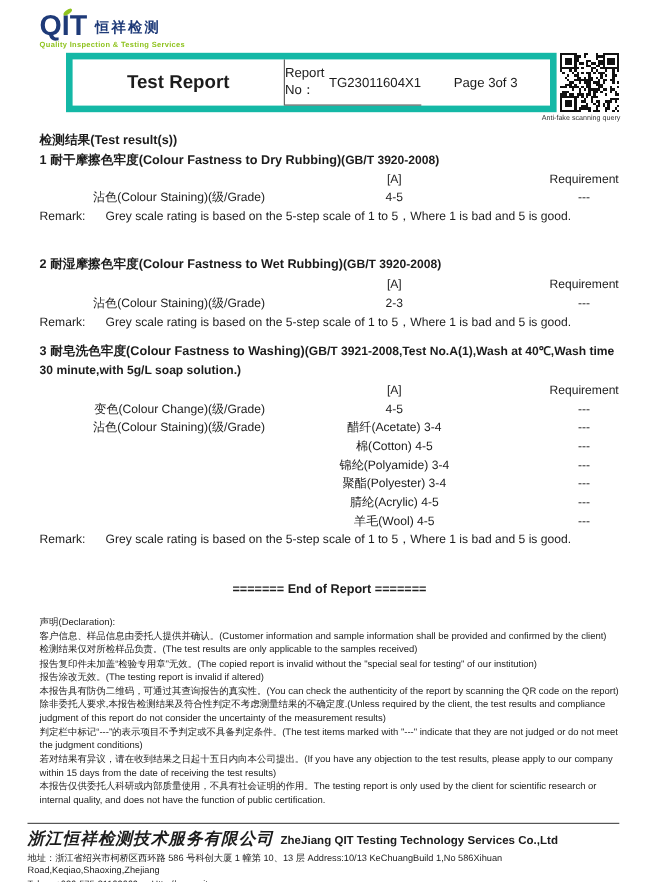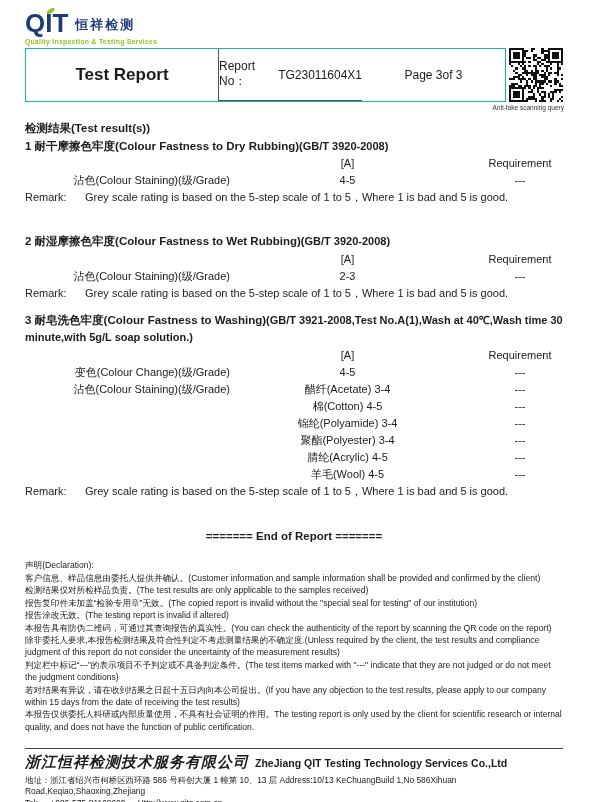--- a/index.html
+++ b/index.html
@@ -3,32 +3,32 @@
 <meta charset="utf-8">
 <style>
   * { margin:0; padding:0; box-sizing:border-box; }
   html,body { background:#ffffff; }
   .page {
     position:relative;
     width:588px; height:802px;
     background:#ffffff;
     color:#1c1c1c;
     font-family:"Liberation Sans", sans-serif;
-    padding:8px 25px 0 25px;
+    padding:8px 25px 0 36px;
     overflow:hidden;
   }
   
   .logo-row { display:flex; align-items:flex-end; height:28px; }
   .logo-en { position:relative; font-size:26px; font-weight:bold; color:#1e3a78; letter-spacing:0px; line-height:26px; }
   .leaf { position:absolute; left:21px; top:-1px; width:9px; height:4px; background:#8fc31f; border-radius:70% 30% 60% 40%; transform:rotate(-28deg); }
   .logo-cn { font-size:13px; font-weight:bold; color:#1e3a78; margin-left:7px; letter-spacing:2px; line-height:22px; }
   .tagline { font-size:6.8px; font-weight:bold; color:#8fc31f; margin-top:2px; letter-spacing:0.3px; }
   
   .header-row { display:flex; margin-top:3px; align-items:flex-start; }
-  .hdr-table { display:flex; width:494px; height:54px; border:1px solid #14b8a6; }
+  .hdr-table { display:flex; width:494px; height:54px; border:6px solid #14b8a6;margin-left:24px; }
   .hdr-left { width:193px; border-right:1px solid #555; display:flex; align-items:center; justify-content:center; font-size:17px; font-weight:bold; }
   .hdr-right { flex:1; display:flex; flex-direction:row; }
   .hdr-cell { flex:1; display:flex; align-items:center; justify-content:center; font-size:12px; }
   .hdr-cell.top { border-bottom:1px solid #555; }
   .rn-val { margin-left:4px; }
   .qr-wrap { position:relative; width:54px; height:54px; margin-left:3px; }
   .qr-cap { position:absolute; top:56px; right:-1px; font-size:6.5px; color:#333; white-space:nowrap; }
   
   .main { margin-top:18px; font-size:11px; }
   .res-heading { font-weight:bold; font-size:11.5px; line-height:17.5px; }

